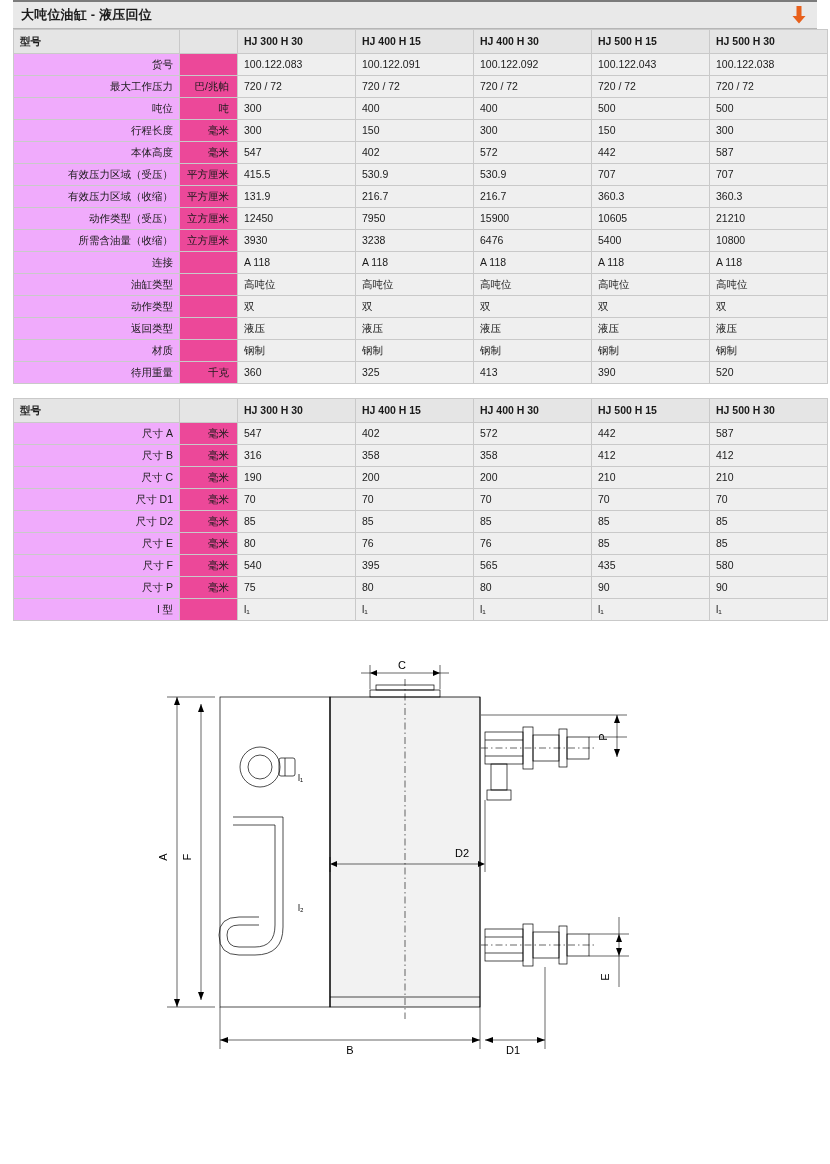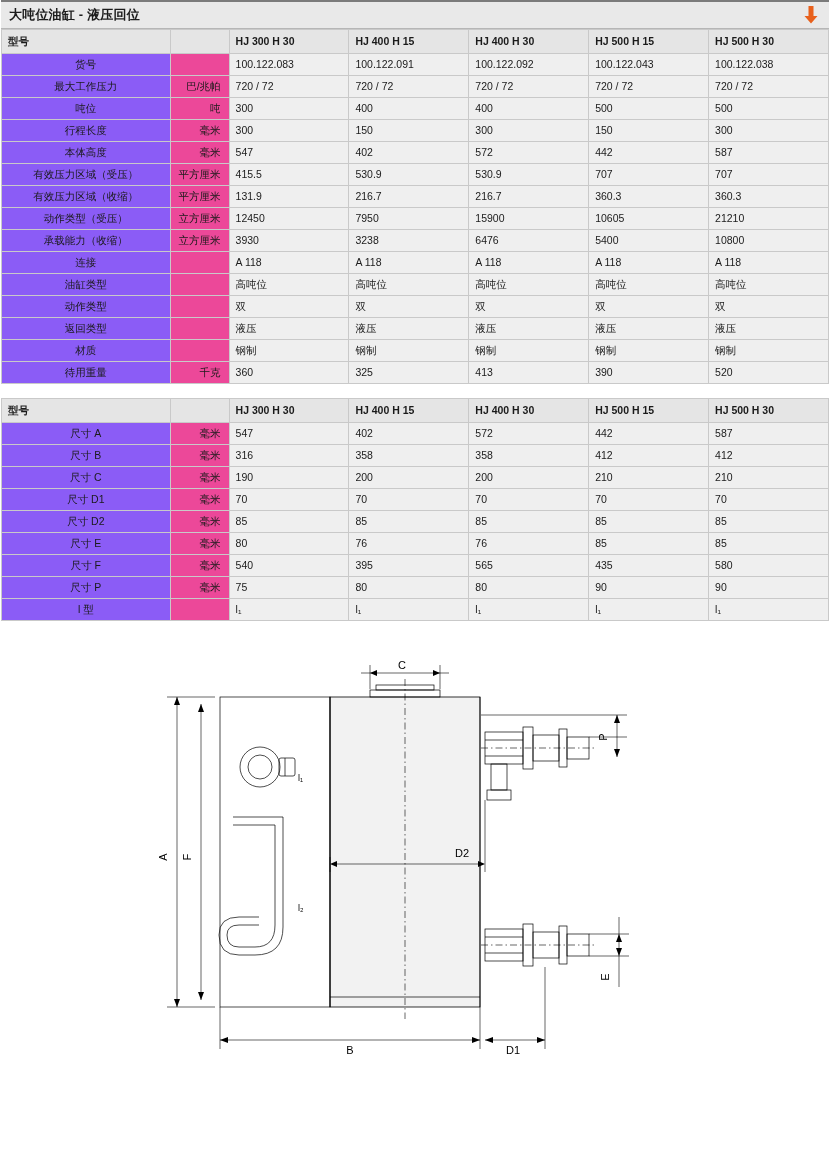--- a/index.html
+++ b/index.html
@@ -11,21 +11,21 @@
     width: 830px;
     min-height: 1164px;
     font-family: "Liberation Sans", sans-serif;
     color: #1a1a1a;
     -webkit-font-smoothing: antialiased;
   }
   .page {
     width: 830px;
     position: relative;
     box-sizing: border-box;
-    padding: 0 1px;
+    padding: 0 13px;
   }
 
   
   .block {
     margin: 0 0 14px 0;
   }
   .block-title-bar {
     background: #e9e9e9;
     border-top: 2px solid #7b7b7b;
     border-bottom: 1px solid #b6b6b6;
@@ -69,22 +69,22 @@
   }
   table.spec thead th {
     background: #e5e5e5;
     font-weight: bold;
     font-size: 10.5px;
     text-align: left;
     height: 17px;
   }
   table.spec thead th.th-label { font-weight: bold; }
   table.spec td.label {
-    background: #8b5cf6;
-    text-align: center;
+    background: #f0abfc;
+    text-align: right;
   }
   table.spec td.unit {
     background: #ec4899;
     text-align: right;
     padding-right: 8px;
   }
   table.spec td.val {
     background: #efefef;
     text-align: left;
   }
@@ -204,21 +204,21 @@
         <tr>
           <td class="label">动作类型（受压）</td>
           <td class="unit">立方厘米</td>
           <td class="val">12450</td>
           <td class="val">7950</td>
           <td class="val">15900</td>
           <td class="val">10605</td>
           <td class="val">21210</td>
         </tr>
         <tr>
-          <td class="label">承载能力（收缩）</td>
+          <td class="label">所需含油量（收缩）</td>
           <td class="unit">立方厘米</td>
           <td class="val">3930</td>
           <td class="val">3238</td>
           <td class="val">6476</td>
           <td class="val">5400</td>
           <td class="val">10800</td>
         </tr>
         <tr>
           <td class="label">连接</td>
           <td class="unit"></td>

